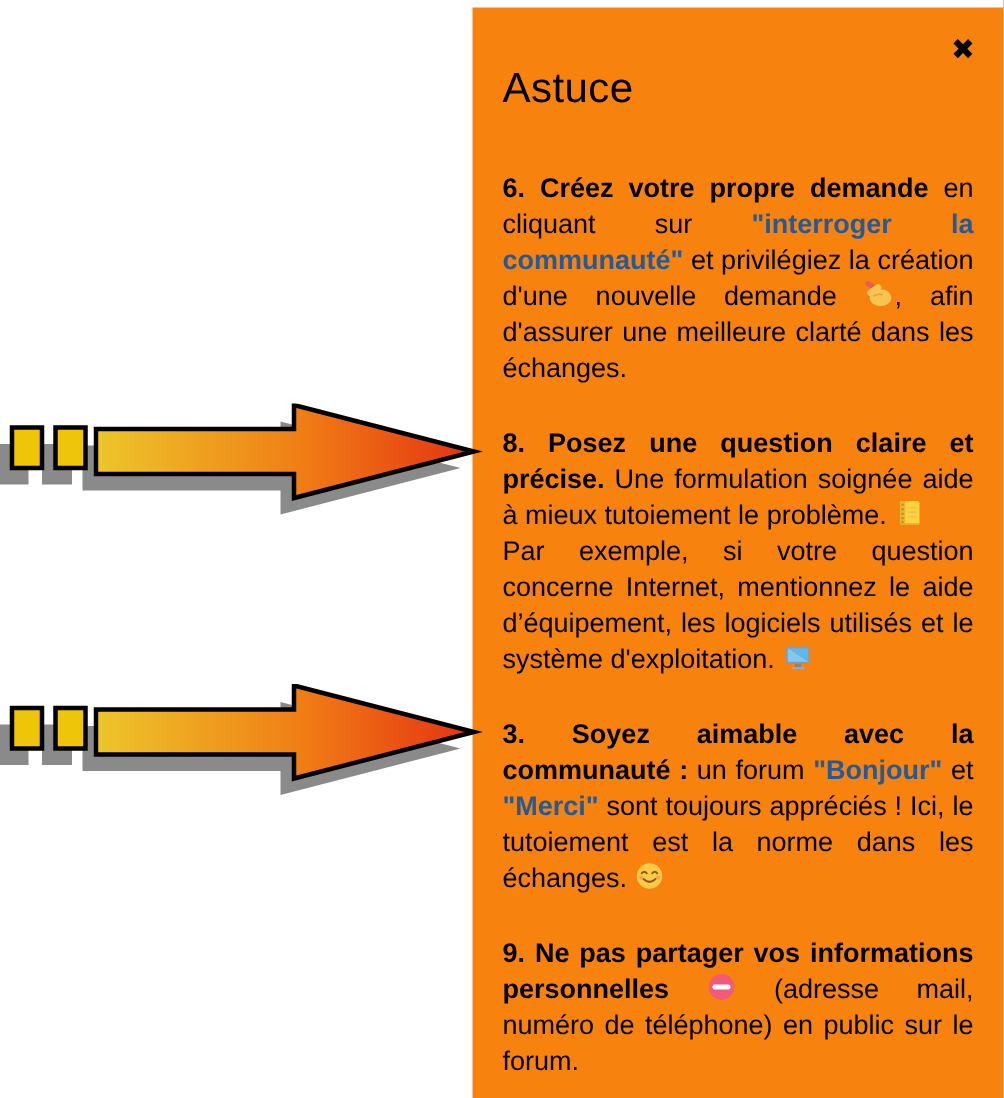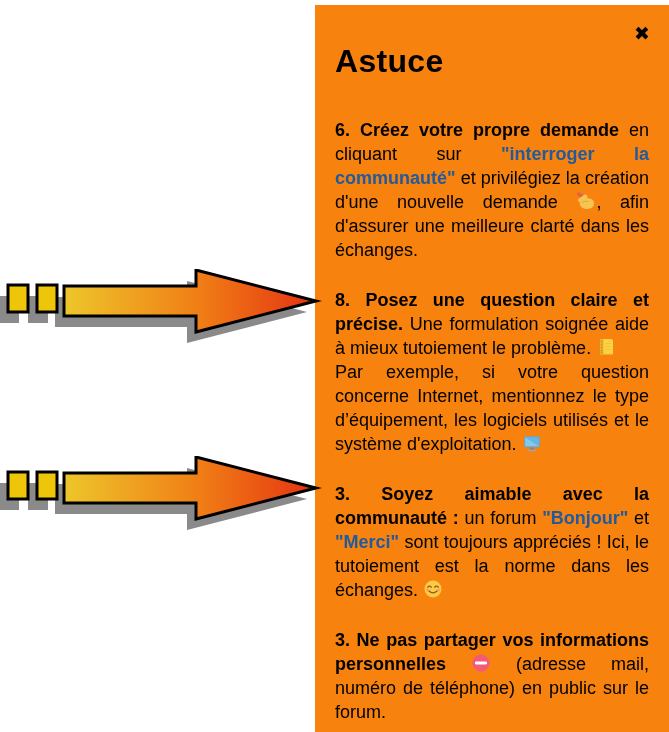--- a/index.html
+++ b/index.html
@@ -17,21 +17,21 @@
     color:var(--text,#000);
     padding:16px 20px 18px 20px;
     z-index:1;
   }
   .close-btn{
     position:absolute;top:19px;right:19px;
     font-size:19px;font-weight:700;line-height:1;color:var(--text,#000);
     cursor:pointer;user-select:none;
   }
   .panel h1{
-    font-size:32px;font-weight:700;margin:22px 0 0 0;line-height:1.15;
+    font-size:28px;font-weight:400;margin:22px 0 0 0;line-height:1.15;
     letter-spacing:.3px;
   }
   .tips{margin-top:38px;}
   p.tip{
     margin:0 0 26px 0;
     font-size:18px;line-height:24px;
     text-align:justify;
   }
   p.tip:last-child{margin-bottom:0;}
   .bold{font-weight:700;}
@@ -102,35 +102,35 @@
                 <circle cx="5.7" cy="10.5" r="0.9"></circle>
                 <circle cx="5.7" cy="13.5" r="0.9"></circle>
                 <circle cx="5.7" cy="16" r="0.9"></circle>
               </g>
               <g stroke="#eec04f" stroke-width="1">
                 <path d="M9.5 6.5 h5.5"></path>
                 <path d="M9.5 9.5 h5.5"></path>
                 <path d="M9.5 12.5 h5.5"></path>
               </g>
               <rect x="4" y="16.8" width="13" height="1.2" fill="#f0a92e"></rect>
-            </svg></span><br><span class="normal">Par exemple, si votre question concerne Internet, mentionnez le type d’équipement, les logiciels utilisés et le système d'exploitation. </span><span class="emoji"><svg viewBox="0 0 20 20">
+            </svg></span><br><span class="normal">Par exemple, si votre question concerne Internet, mentionnez le aide d’équipement, les logiciels utilisés et le système d'exploitation. </span><span class="emoji"><svg viewBox="0 0 20 20">
               <rect x="2" y="3" width="16" height="11.5" rx="1.2" fill="#8d9aa5"></rect>
               <rect x="3.2" y="4.2" width="13.6" height="9" fill="#62b7e8"></rect>
               <path d="M3.2 4.2 L16.8 13.2 L3.2 13.2 Z" fill="#8fd0f2" opacity="0.7"></path>
               <rect x="8" y="14.5" width="4" height="2.2" fill="#7c8893"></rect>
               <rect x="5.5" y="16.7" width="9" height="1.6" rx="0.8" fill="#9aa6b0"></rect>
             </svg></span></p>
         <p class="tip"><span class="bold">3. Soyez aimable avec la communauté&nbsp;:</span><span class="normal"> un forum </span><span class="link">"Bonjour"</span><span class="normal"> et </span><span class="link">"Merci"</span><span class="normal"> sont toujours appréciés&nbsp;! Ici, le tutoiement est la norme dans les échanges. </span><span class="emoji"><svg viewBox="0 0 20 20">
               <circle cx="10" cy="10" r="8.5" fill="#fdca45"></circle>
               <path d="M4.8 8.2 q1.7 -2.1 3.4 0" stroke="#8a5a1e" stroke-width="1.3" fill="none" stroke-linecap="round"></path>
               <path d="M11.8 8.2 q1.7 -2.1 3.4 0" stroke="#8a5a1e" stroke-width="1.3" fill="none" stroke-linecap="round"></path>
               <path d="M6 12 q4 3.8 8 0" stroke="#8a5a1e" stroke-width="1.3" fill="none" stroke-linecap="round"></path>
               <circle cx="4.4" cy="11" r="1.4" fill="#f9975e" opacity="0.85"></circle>
               <circle cx="15.6" cy="11" r="1.4" fill="#f9975e" opacity="0.85"></circle>
             </svg></span></p>
-        <p class="tip"><span class="bold">3. Ne pas partager vos informations personnelles </span><span class="emoji"><svg viewBox="0 0 20 20">
+        <p class="tip"><span class="bold">9. Ne pas partager vos informations personnelles </span><span class="emoji"><svg viewBox="0 0 20 20">
               <circle cx="10" cy="10" r="8.6" fill="#f25b78"></circle>
               <rect x="4" y="8.4" width="12" height="3.2" rx="1.4" fill="#ffffff"></rect>
             </svg></span><span class="normal"> (adresse mail, numéro de téléphone) en public sur le forum.</span></p>
       </div>
   </aside>
 
 </div>
 
 </body></html>

